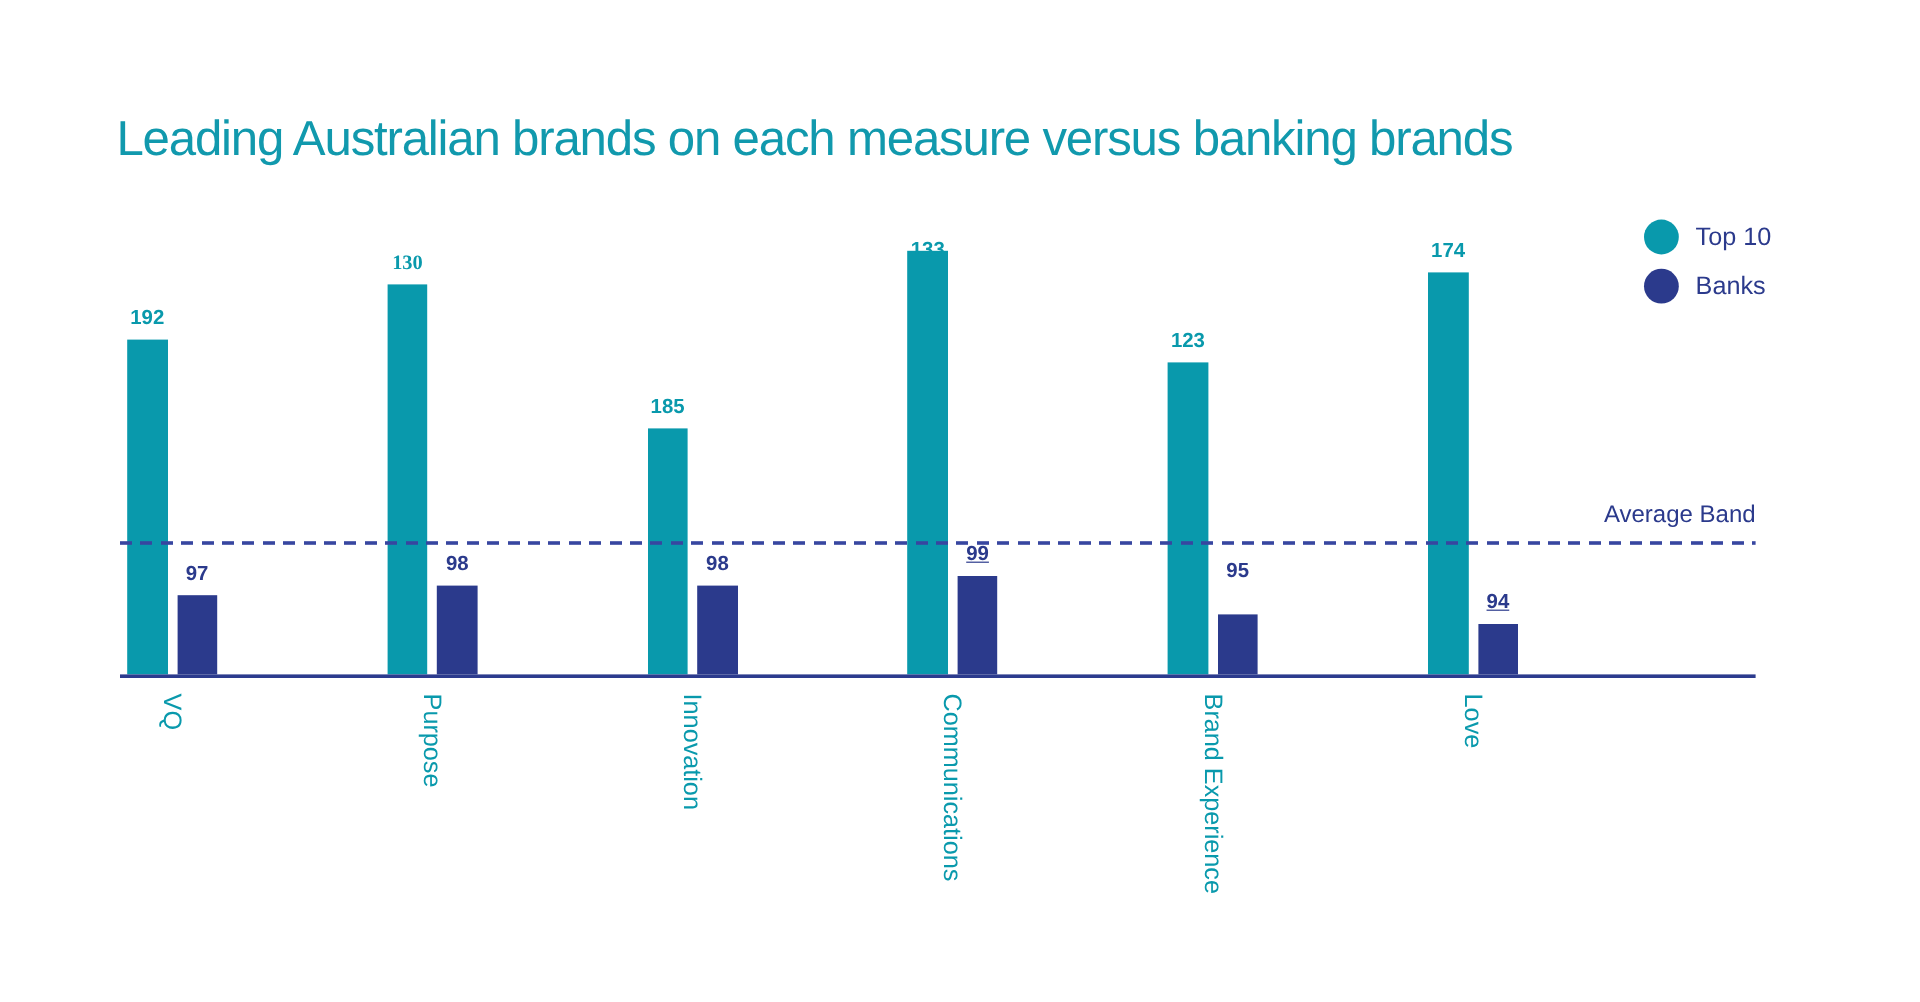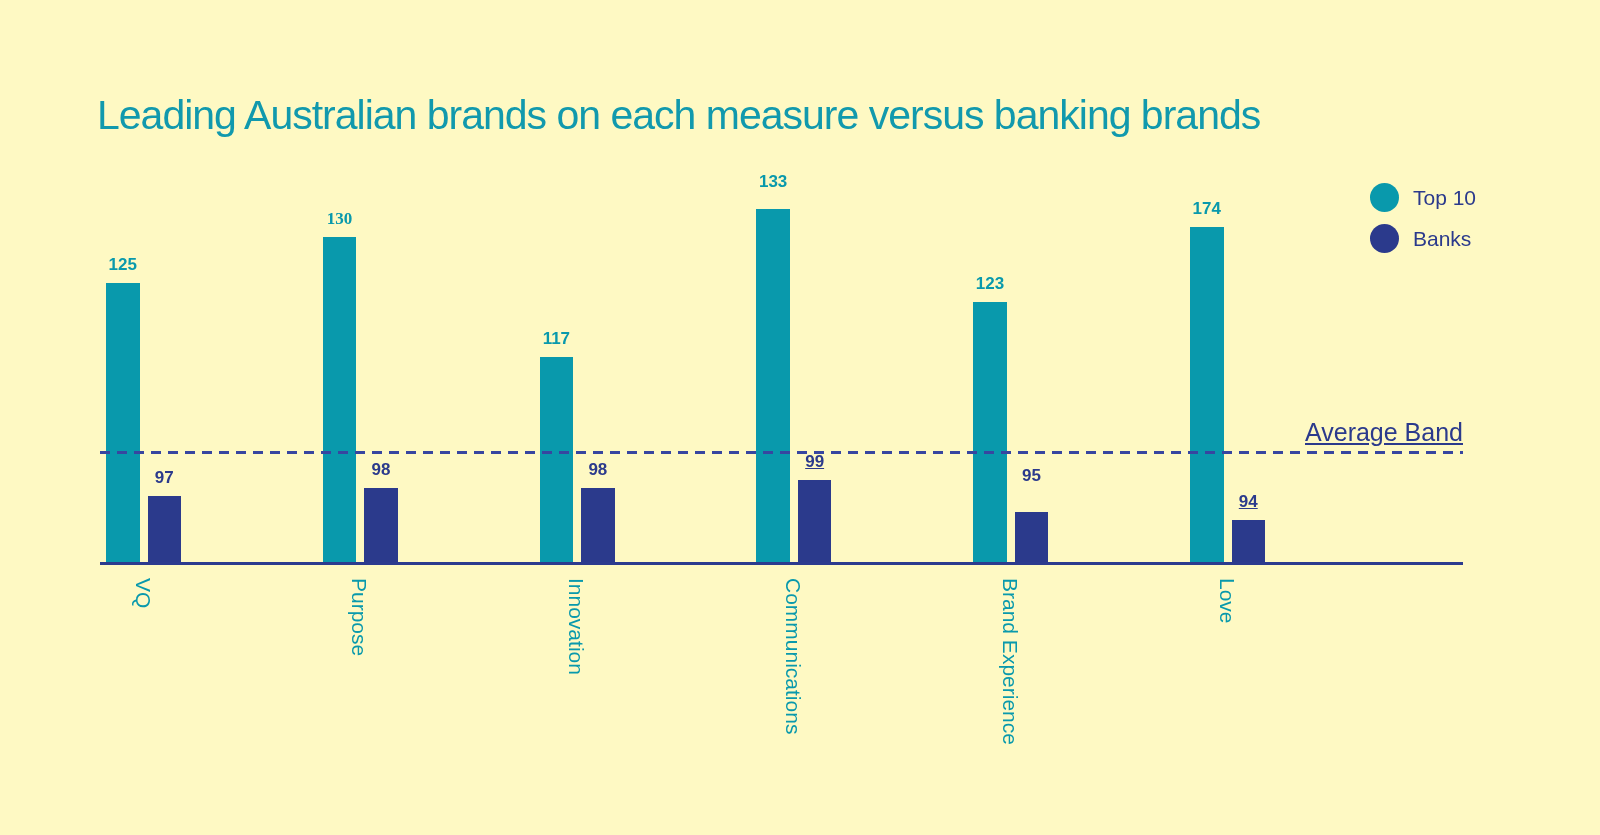--- a/index.html
+++ b/index.html
@@ -8,21 +8,21 @@
     background: #000000;
     width: 1600px;
     height: 835px;
     overflow: hidden;
     font-family: "Liberation Sans", "DejaVu Sans", sans-serif;
   }
   .stage {
     position: relative;
     width: 1600px;
     height: 835px;
-    background: #fef9c3;
+    background: #ffffff;
   }
   .chart-title {
     position: absolute;
     left: 97px;
     top: 92px;
     font-size: 41px;
     font-weight: 500;
     letter-spacing: -1px;
     color: #1199AD;
     white-space: nowrap;
@@ -66,25 +66,24 @@
     top: 451px;
     width: 1363px;
     height: 3px;
     background: repeating-linear-gradient(90deg, #3746A0 0 10px, transparent 10px 17px);
     z-index: 4;
   }
   .avg-band-label {
     position: absolute;
     right: 137px;
     top: 418px;
-    font-size: 25px;
+    font-size: 20px;
     font-weight: 500;
     color: #2B3A8C;
     white-space: nowrap;
-    text-decoration: underline;
   }
   .bar {
     position: absolute;
     z-index: 2;
   }
   .bar-value {
     position: absolute;
     z-index: 2;
     font-size: 17px;
     font-weight: bold;
@@ -115,36 +114,36 @@
       <span class="legend-label">Top 10</span>
     </div>
     <div class="legend-row">
       <span class="legend-swatch" style="background: rgb(43, 58, 140);"></span>
       <span class="legend-label">Banks</span>
     </div>
   </div>
 
   <div id="bars-layer">
       <div class="bar" style="left: 106px; top: 283px; width: 33.5px; height: 279px; background: rgb(9, 153, 172);"></div>
-      <div class="bar-value" style="left: 122.75px; top: 255px; color: rgb(9, 153, 172);">125</div>
+      <div class="bar-value" style="left: 122.75px; top: 255px; color: rgb(9, 153, 172);">192</div>
       <div class="bar" style="left: 147.5px; top: 496.4px; width: 33.5px; height: 65.6px; background: rgb(43, 58, 140);"></div>
       <div class="bar-value" style="left: 164.25px; top: 468.4px; color: rgb(43, 58, 140);">97</div>
       <div class="cat-label" style="left: 154.5px; top: 578px;">VQ</div>
       <div class="bar" style="left: 322.8px; top: 236.5px; width: 33.5px; height: 325.5px; background: rgb(9, 153, 172);"></div>
       <div class="bar-value" style="left: 339.55px; top: 208.5px; color: rgb(9, 153, 172); font-family: Liberation Serif, serif;">130</div>
       <div class="bar" style="left: 364.3px; top: 488.4px; width: 33.5px; height: 73.6px; background: rgb(43, 58, 140);"></div>
       <div class="bar-value" style="left: 381.05px; top: 460.4px; color: rgb(43, 58, 140);">98</div>
       <div class="cat-label" style="left: 371.3px; top: 578px;">Purpose</div>
       <div class="bar" style="left: 539.6px; top: 357.4px; width: 33.5px; height: 204.6px; background: rgb(9, 153, 172);"></div>
-      <div class="bar-value" style="left: 556.35px; top: 329.4px; color: rgb(9, 153, 172);">117</div>
+      <div class="bar-value" style="left: 556.35px; top: 329.4px; color: rgb(9, 153, 172);">185</div>
       <div class="bar" style="left: 581.1px; top: 488.4px; width: 33.5px; height: 73.6px; background: rgb(43, 58, 140);"></div>
       <div class="bar-value" style="left: 597.85px; top: 460.4px; color: rgb(43, 58, 140);">98</div>
       <div class="cat-label" style="left: 588.1px; top: 578px;">Innovation</div>
       <div class="bar" style="left: 756.4px; top: 208.6px; width: 33.5px; height: 353.4px; background: rgb(9, 153, 172);"></div>
-      <div class="bar-value" style="left: 773.15px; top: 172px; color: rgb(9, 153, 172);">133</div>
+      <div class="bar-value" style="left: 773.15px; top: 198px; color: rgb(9, 153, 172);">133</div>
       <div class="bar" style="left: 797.9px; top: 480.4px; width: 33.5px; height: 81.6px; background: rgb(43, 58, 140);"></div>
       <div class="bar-value" style="left: 814.65px; top: 452.4px; color: rgb(43, 58, 140); text-decoration: underline;">99</div>
       <div class="cat-label" style="left: 804.9px; top: 578px;">Communications</div>
       <div class="bar" style="left: 973.2px; top: 301.6px; width: 33.5px; height: 260.4px; background: rgb(9, 153, 172);"></div>
       <div class="bar-value" style="left: 989.95px; top: 273.6px; color: rgb(9, 153, 172);">123</div>
       <div class="bar" style="left: 1014.7px; top: 512.4px; width: 33.5px; height: 49.6px; background: rgb(43, 58, 140);"></div>
       <div class="bar-value" style="left: 1031.45px; top: 466px; color: rgb(43, 58, 140);">95</div>
       <div class="cat-label" style="left: 1021.7px; top: 578px;">Brand Experience</div>
       <div class="bar" style="left: 1190px; top: 227.2px; width: 33.5px; height: 334.8px; background: rgb(9, 153, 172);"></div>
       <div class="bar-value" style="left: 1206.75px; top: 199.2px; color: rgb(9, 153, 172);">174</div>

